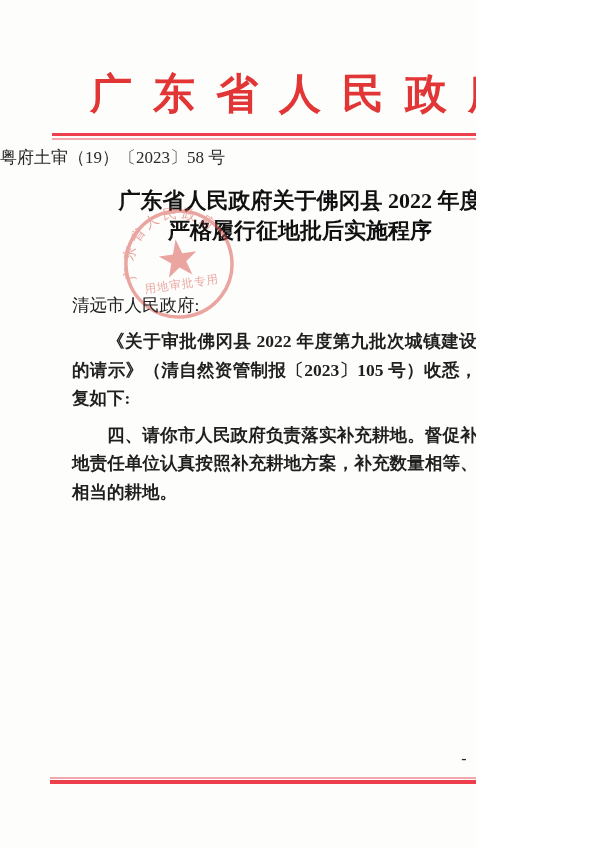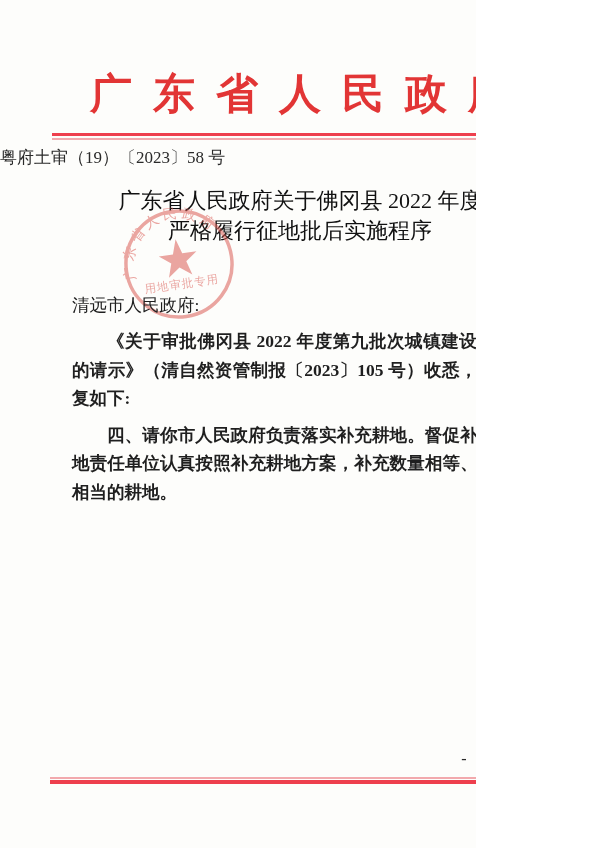--- a/index.html
+++ b/index.html
@@ -23,21 +23,21 @@
   .rule-thin-bottom{top:138px;height:2px;background:#f2a9ad;}
   
   .doc-number{
     position:absolute;top:146px;left:0;width:600px;
     box-sizing:border-box;padding-right:77px;
     text-align:left;font-size:17px;color:#2a2a2a;
   }
   
   .doc-title{
     position:absolute;top:186px;left:0;width:600px;
-    text-align:center;font-size:22px;font-weight:normal;
+    text-align:center;font-size:22px;font-weight:bold;
     line-height:30px;color:#111;
   }
   
   .seal{
     position:absolute;left:120px;top:205px;
     width:118px;height:118px;
     opacity:0.52;
     transform:rotate(-8deg);
     pointer-events:none;
   }

